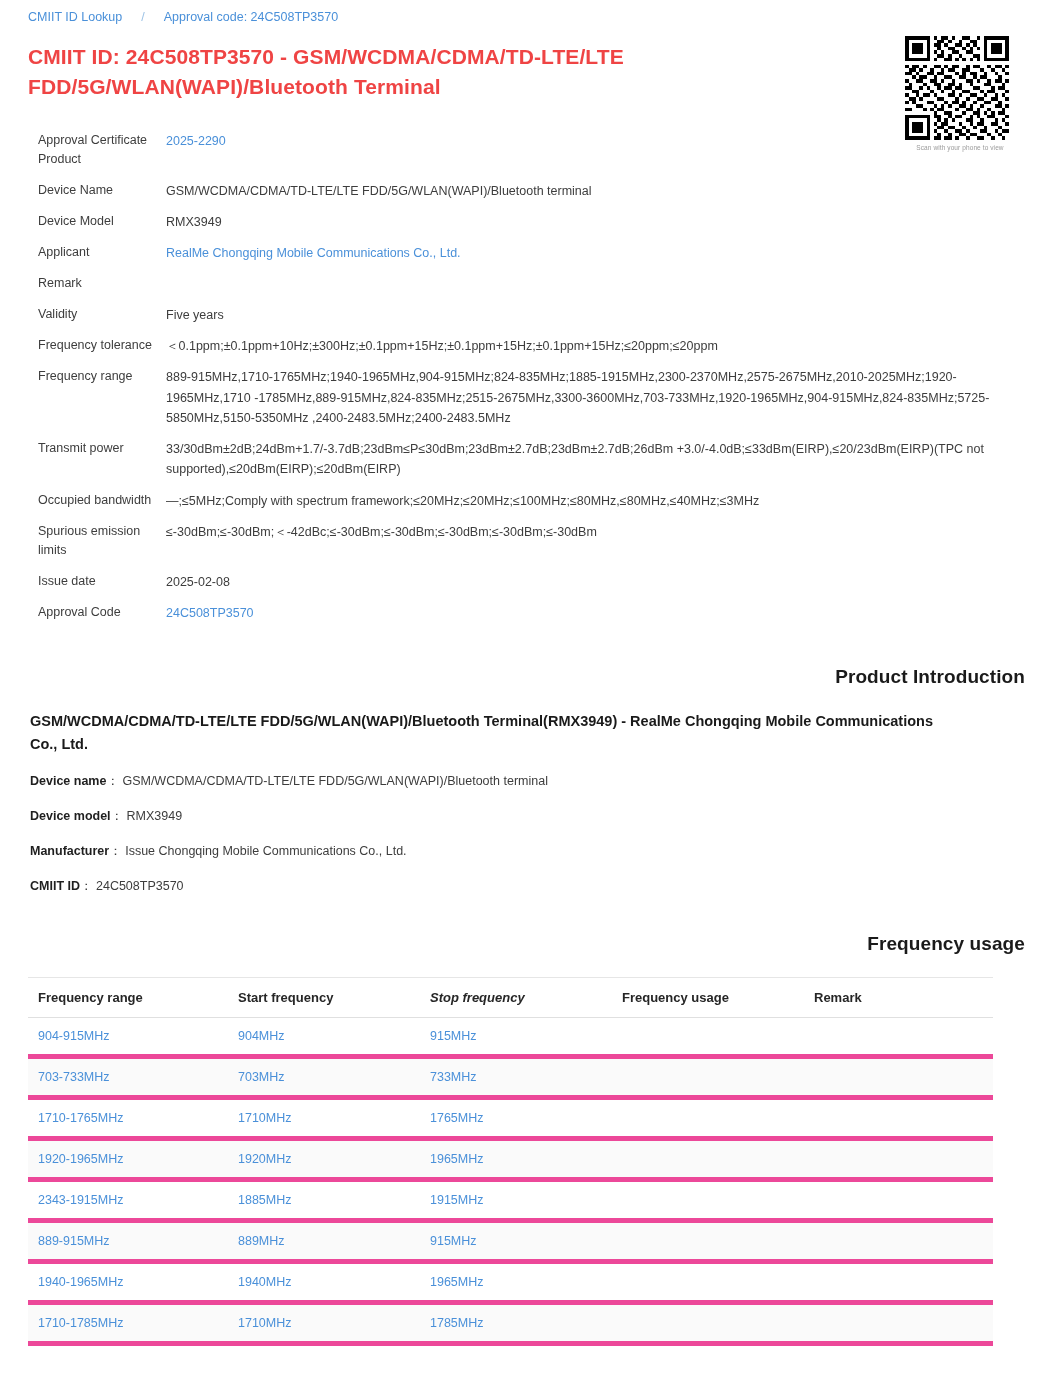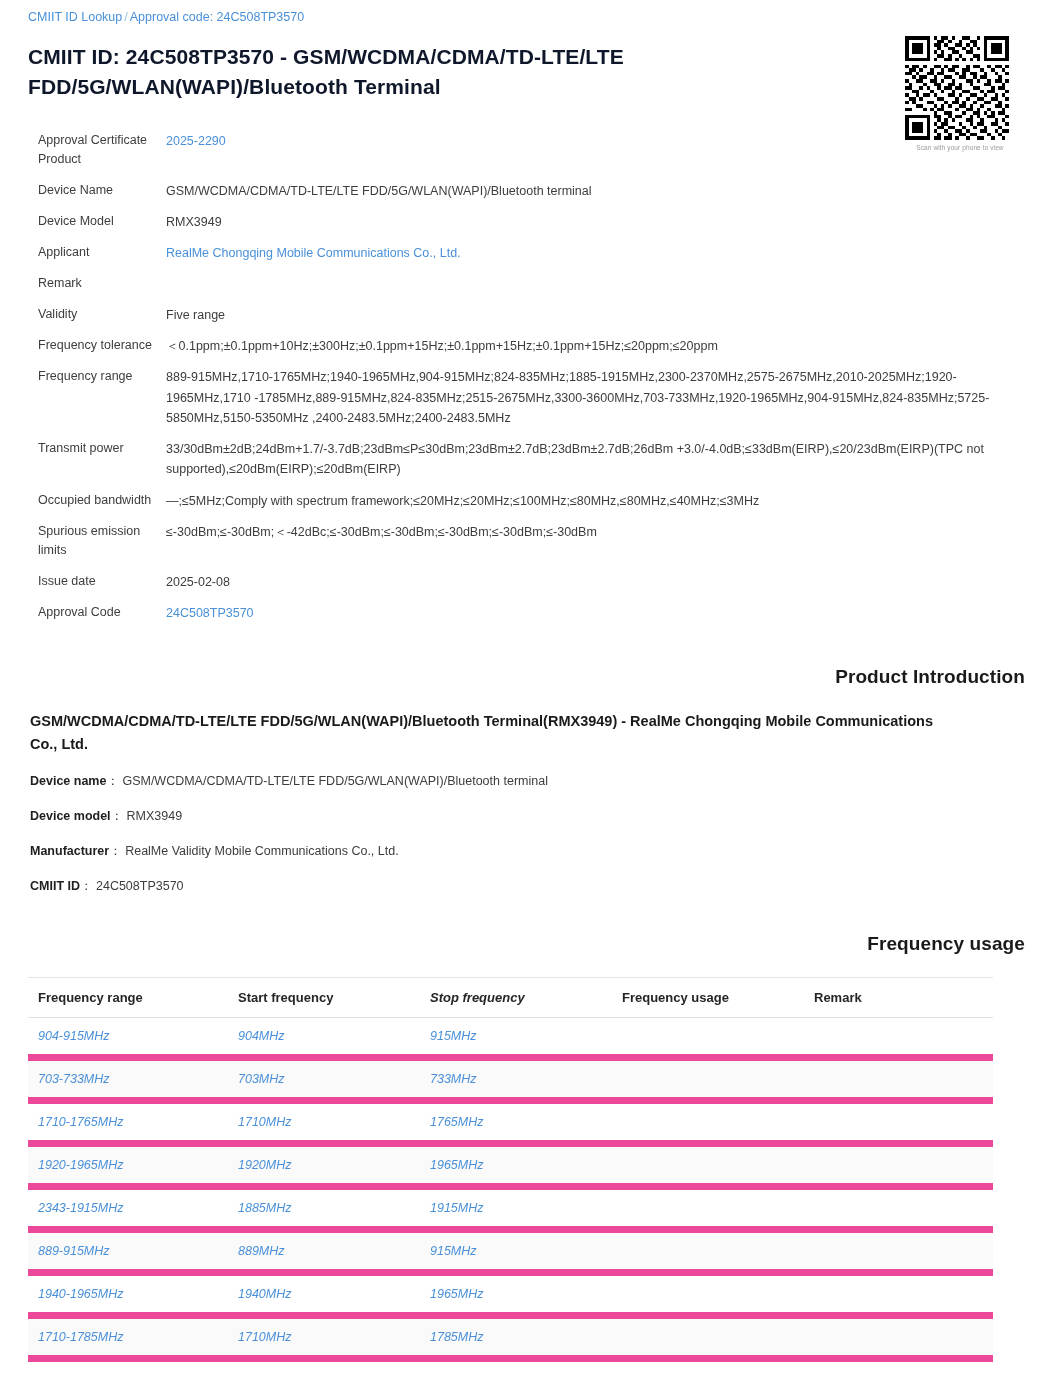--- a/index.html
+++ b/index.html
@@ -15,34 +15,34 @@
     -webkit-font-smoothing: antialiased;
   }
   .page { position: relative; width: 1053px; padding: 0 28px; }
 
   
   .breadcrumb {
     font-size: 12.5px;
     padding: 10px 0 6px 0;
     color: #5b9bd5;
     display: flex;
-    gap: 2px;
+    gap: 19px;
   }
   .breadcrumb a { color: #4a90d9; text-decoration: none; }
   .breadcrumb .sep { color: #9ec3e6; }
 
   
   .page-title {
     font-size: 21px;
     font-weight: bold;
     line-height: 1.45;
     letter-spacing: 0.1px;
     margin: 12px 0 0 0;
     max-width: 830px;
-    color: #0f172a;
+    color: #ef4444;
   }
 
   
   .qr-block {
     position: absolute;
     top: 36px;
     right: 38px;
     width: 110px;
     text-align: center;
   }
@@ -124,23 +124,22 @@
     color: #262626;
     font-size: 13px;
     padding: 12px 6px 12px 10px;
     border-top: 1px solid #e6e6e6;
     border-bottom: 1px solid #e0e0e0;
     white-space: nowrap;
   }
   .freq-table tbody td {
     padding: 11px 6px 11px 10px;
     color: #4a90d9;
-    border-bottom: 7px solid #ec4899;
+    border-bottom: 5px solid #ec4899;
     white-space: nowrap;
-    font-style: italic;
   }
   .freq-table tbody tr:nth-child(even) { background: #fafafa; }
   .freq-table tbody td.clickable { cursor: pointer; }
   .col-range  { width: 200px; }
   .col-start  { width: 192px; }
   .col-stop   { width: 192px; font-style: italic; }
   .col-usage  { width: 192px; }
   .col-remark { width: auto; }
 </style>
 </head>
@@ -407,21 +406,21 @@
       <div class="detail-value link">RealMe Chongqing Mobile Communications Co., Ltd.</div>
     </div>
 
     <div class="detail-row">
       <div class="detail-label">Remark</div>
       <div class="detail-value empty"></div>
     </div>
 
     <div class="detail-row">
       <div class="detail-label">Validity</div>
-      <div class="detail-value">Five range</div>
+      <div class="detail-value">Five years</div>
     </div>
 
     <div class="detail-row">
       <div class="detail-label">Frequency tolerance</div>
       <div class="detail-value">＜0.1ppm;±0.1ppm+10Hz;±300Hz;±0.1ppm+15Hz;±0.1ppm+15Hz;±0.1ppm+15Hz;≤20ppm;≤20ppm</div>
     </div>
 
     <div class="detail-row">
       <div class="detail-label">Frequency range</div>
       <div class="detail-value">889-915MHz,1710-1765MHz;1940-1965MHz,904-915MHz;824-835MHz;1885-1915MHz,2300-2370MHz,2575-2675MHz,2010-2025MHz;1920-1965MHz,1710 -1785MHz,889-915MHz,824-835MHz;2515-2675MHz,3300-3600MHz,703-733MHz,1920-1965MHz,904-915MHz,824-835MHz;5725-5850MHz,5150-5350MHz ,2400-2483.5MHz;2400-2483.5MHz</div>
@@ -457,21 +456,21 @@
   <h2 class="section">Product Introduction</h2>
   <h3 class="subsection">GSM/WCDMA/CDMA/TD-LTE/LTE FDD/5G/WLAN(WAPI)/Bluetooth Terminal(RMX3949) - RealMe Chongqing Mobile Communications Co., Ltd.</h3>
 
   <div class="kv-line">
     <span class="k">Device name</span><span>： GSM/WCDMA/CDMA/TD-LTE/LTE FDD/5G/WLAN(WAPI)/Bluetooth terminal</span>
   </div>
   <div class="kv-line">
     <span class="k">Device model</span><span>： RMX3949</span>
   </div>
   <div class="kv-line">
-    <span class="k">Manufacturer</span><span>： RealMe Validity Mobile Communications Co., Ltd.</span>
+    <span class="k">Manufacturer</span><span>： Issue Chongqing Mobile Communications Co., Ltd.</span>
   </div>
   <div class="kv-line">
     <span class="k">CMIIT ID</span><span>： 24C508TP3570</span>
   </div>
 
   <h2 class="section">Frequency usage</h2>
 
   <table class="freq-table">
     <thead>
       <tr>

